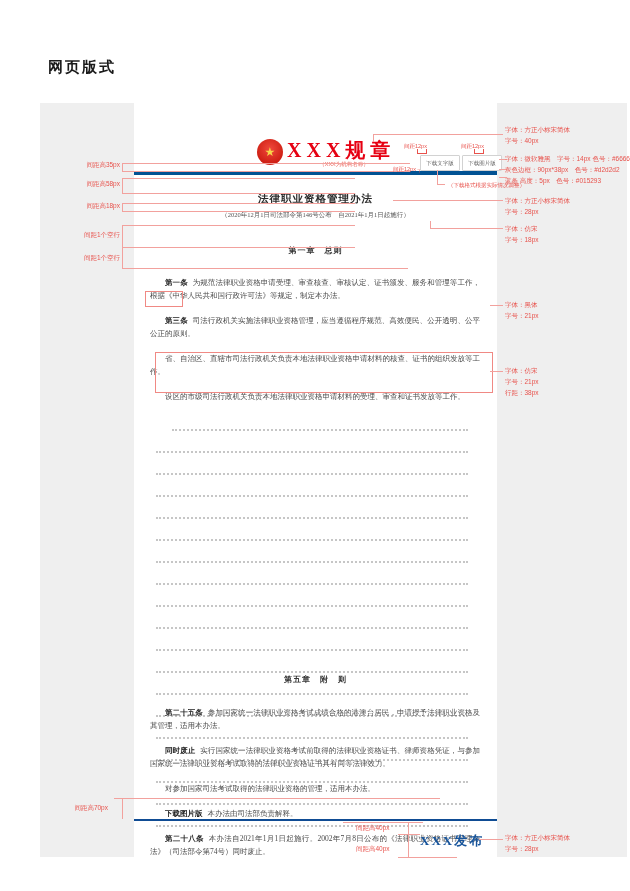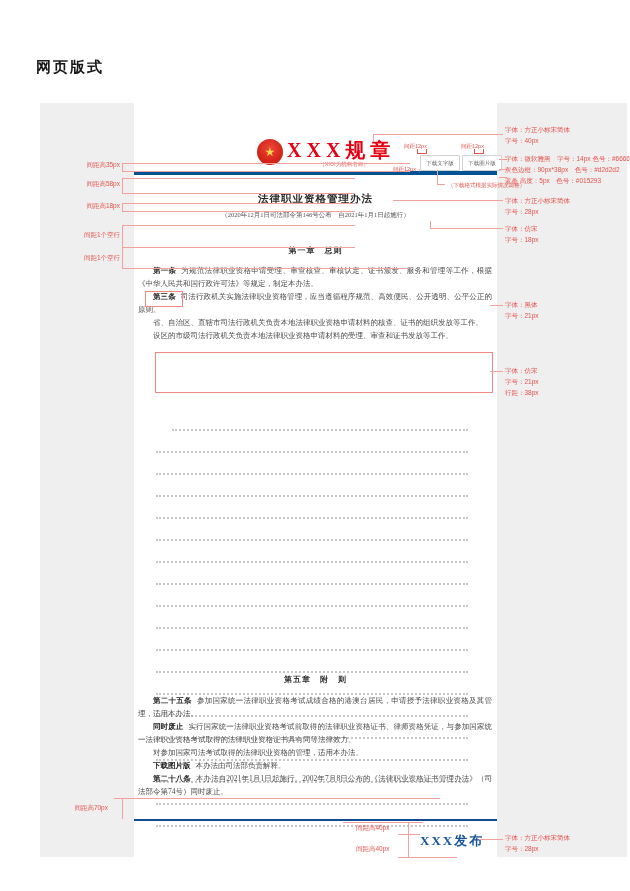--- a/index.html
+++ b/index.html
@@ -2,21 +2,21 @@
 <html><head>
 <meta charset="utf-8">
 <style>
   html,body{margin:0;padding:0;}
   body{
     width:630px;height:891px;position:relative;background:#ffffff;
     font-family:"Liberation Sans",sans-serif;overflow:hidden;
   }
   .abs{position:absolute;}
   
-  #page-heading{left:36px;top:58px;font-family:"Liberation Serif",serif;
+  #page-heading{left:48px;top:58px;font-family:"Liberation Serif",serif;
     font-size:15px;font-weight:bold;color:#1a1a1a;letter-spacing:2px;}
   .gray-block{background:#efefef;top:103px;height:754px;}
   #gray-left{left:40px;width:94px;}
   #gray-right{left:497px;width:130px;}
   #white-page{left:134px;top:103px;width:363px;height:754px;background:#ffffff;}
 
   
   #emblem{left:257px;top:139px;width:26px;height:26px;border-radius:50%;
     background:radial-gradient(circle at 50% 38%,#f0493c 0%,#ce1f14 70%);
     display:flex;align-items:center;justify-content:center;}
@@ -36,21 +36,21 @@
     font-family:"Liberation Serif",serif;font-size:10.5px;font-weight:bold;
     color:#2b2b2b;letter-spacing:1px;}
   #doc-subtitle{left:134px;top:211px;width:363px;text-align:center;
     font-family:"Liberation Serif",serif;font-size:6.5px;color:#555555;}
   .chapter{left:134px;width:363px;text-align:center;font-family:"Liberation Serif",serif;
     font-size:8px;font-weight:bold;color:#333333;letter-spacing:1px;}
   #chapter-1{top:245px;font-family:Liberation Serif, serif;} #chapter-5{top:674px;}
   .body-block{left:138px;width:354px;font-family:"Liberation Serif",serif;
     font-size:7.5px;line-height:13px;color:#4a4a4a;text-align:justify;}
   #body-1{top:264px;} #body-5{top:694px;}
-  .body-block p{margin:0;text-indent:15px;}
+  .body-block p{margin:12px;text-indent:15px;}
   .anum{font-weight:bold;color:#222222;margin-right:5px;}
   
   #dotted{left:156px;top:420px;width:312px;}
   .dotrow{height:13px;}
   .dotfill{border-top:2px dotted #c6c6c6;margin-top:9px;}
   .dotrow.first .dotfill{margin-left:16px;}
 
   
   #publisher{left:420px;top:832px;font-family:"Liberation Serif",serif;
     font-size:13px;font-weight:bold;color:#17549b;letter-spacing:2px;white-space:nowrap;}

